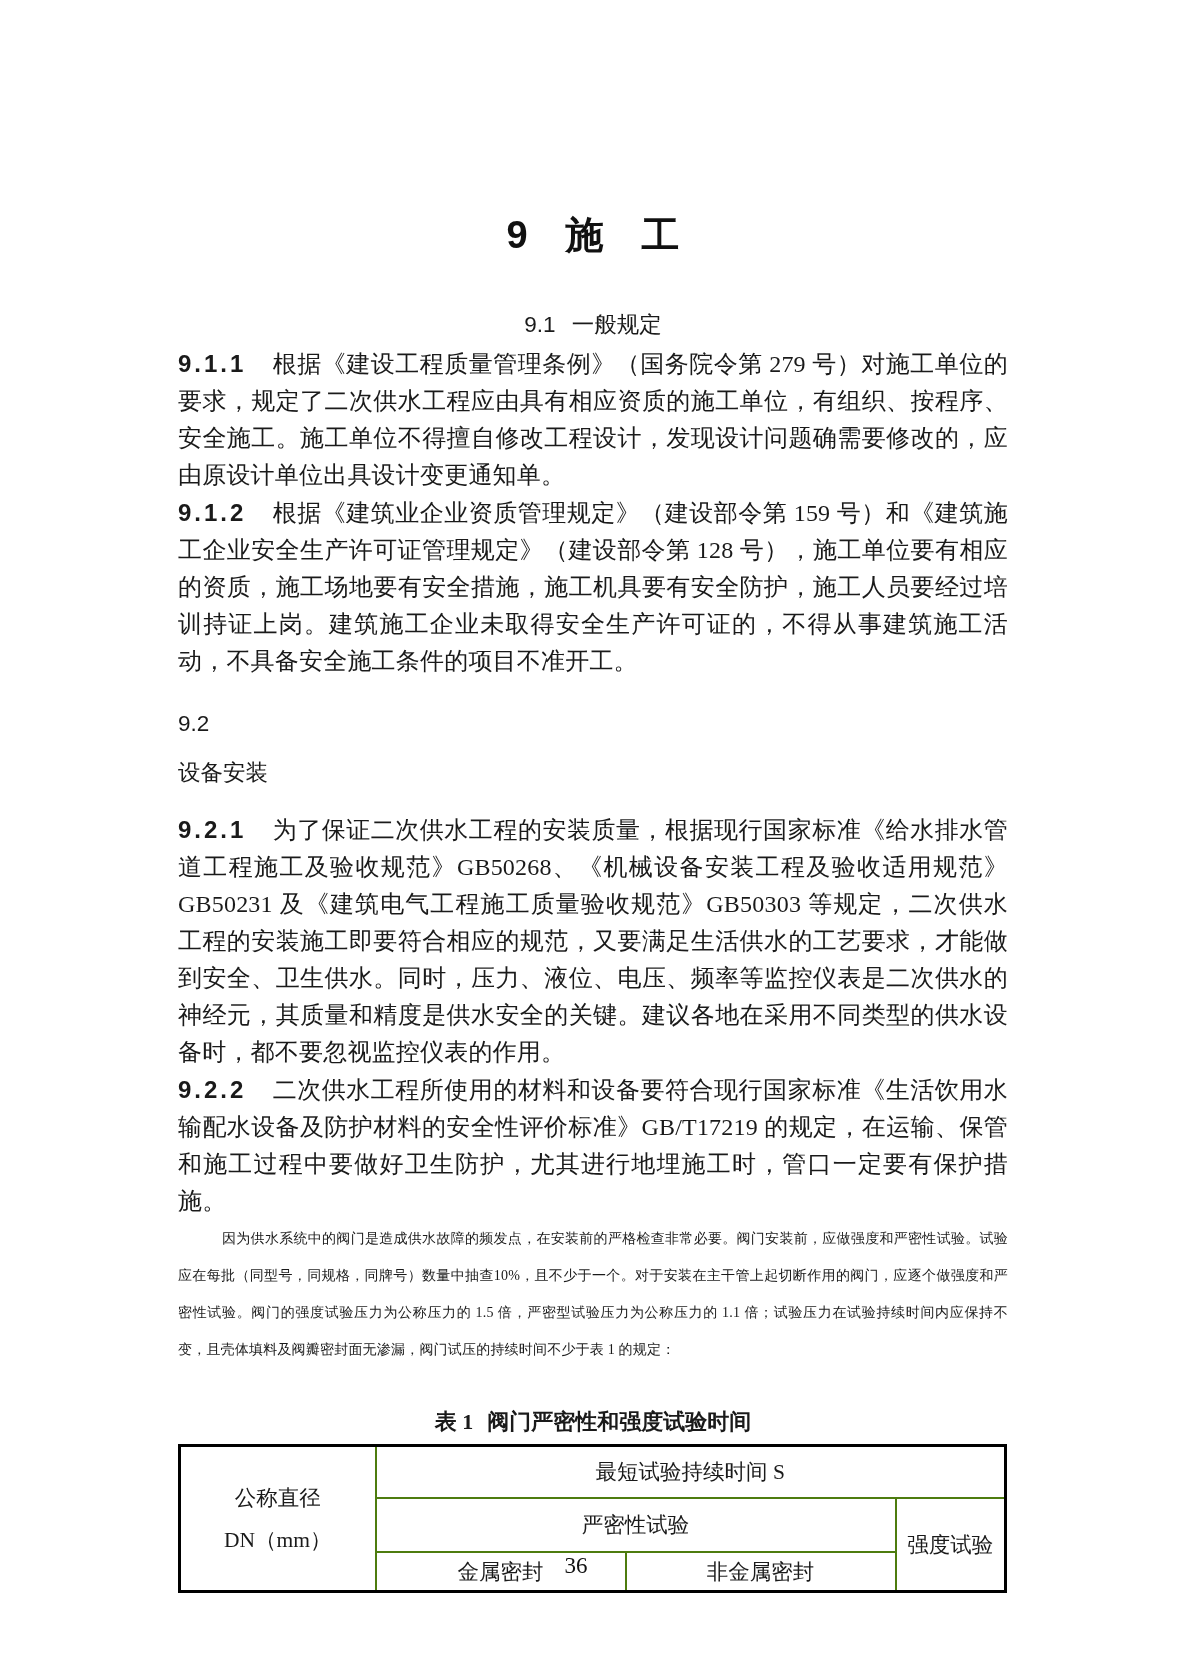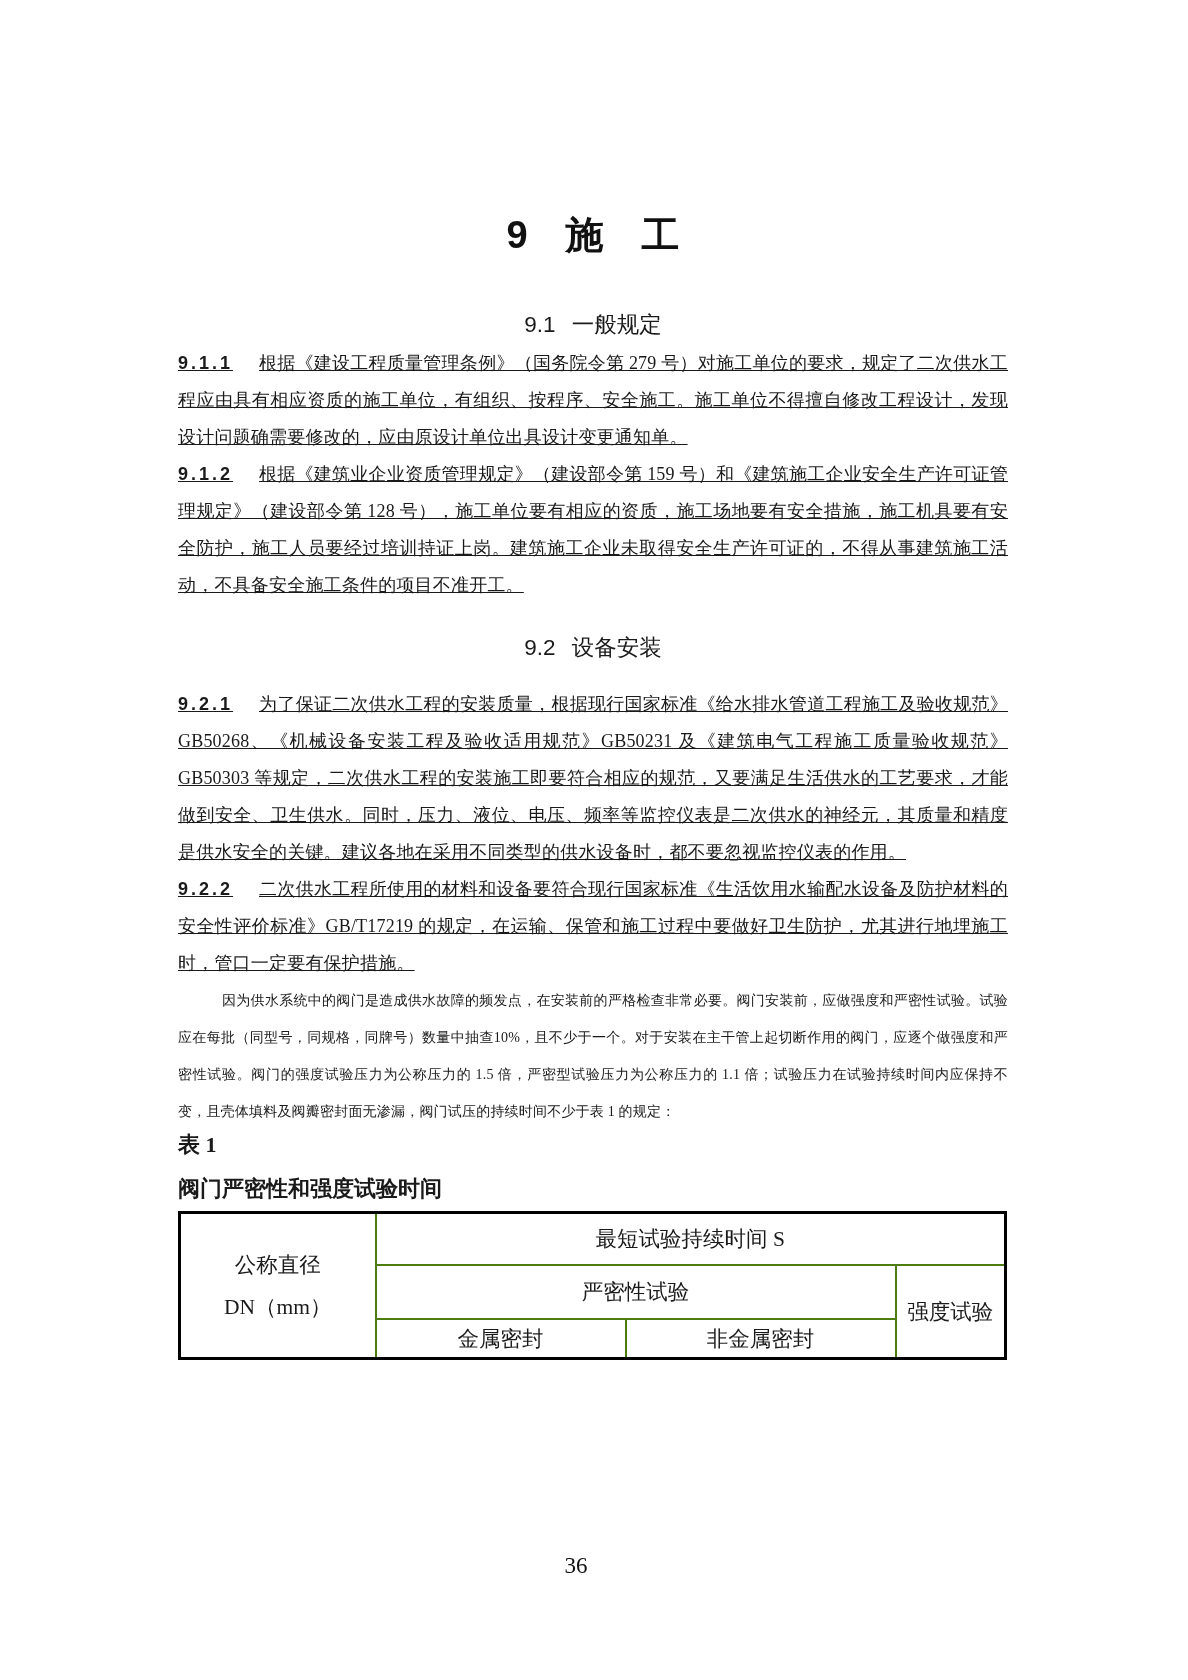--- a/index.html
+++ b/index.html
@@ -36,55 +36,54 @@
     justify-content: center;
     align-items: baseline;
     gap: 16px;
     font-family: "Liberation Sans", sans-serif;
     font-weight: normal;
     font-size: 22.5px;
     line-height: 33px;
     margin: 0;
   }
   h2.first-section { margin-top: 48px; margin-bottom: 4px; }
-  h2.second-section { margin-top: 27px; margin-bottom: 22px; }
+  h2.second-section { margin-top: 27px; margin-bottom: 22px; flex-direction: column; }
   p.clause {
     margin: 0;
-    font-size: 18px;
+    font-size: 24px;
     line-height: 37px;
     text-align: justify;
     letter-spacing: 0.2px;
-    text-decoration: underline;
   }
   .clause-num {
     font-family: "Liberation Sans", sans-serif;
     font-weight: bold;
     font-style: normal;
     letter-spacing: 3px;
     margin-right: 26px;
   }
   p.indent-para {
     margin: 0;
     font-size: 14px;
     line-height: 37px;
     text-align: justify;
     text-indent: 44px;
     letter-spacing: 0.2px;
   }
   .table-caption {
+    margin-top: 39px;
     margin-bottom: 7px;
     display: flex;
     justify-content: center;
     align-items: baseline;
     gap: 14px;
     font-size: 22px;
     font-weight: bold;
     line-height: 30px;
     font-family: "Liberation Serif", serif;
-    flex-direction: column;
   }
   table.test-table {
     border-collapse: collapse;
     width: 828px;
     table-layout: fixed;
   }
   table.test-table td {
     border: 2px solid #4d7c0f;
     text-align: center;
     vertical-align: middle;

